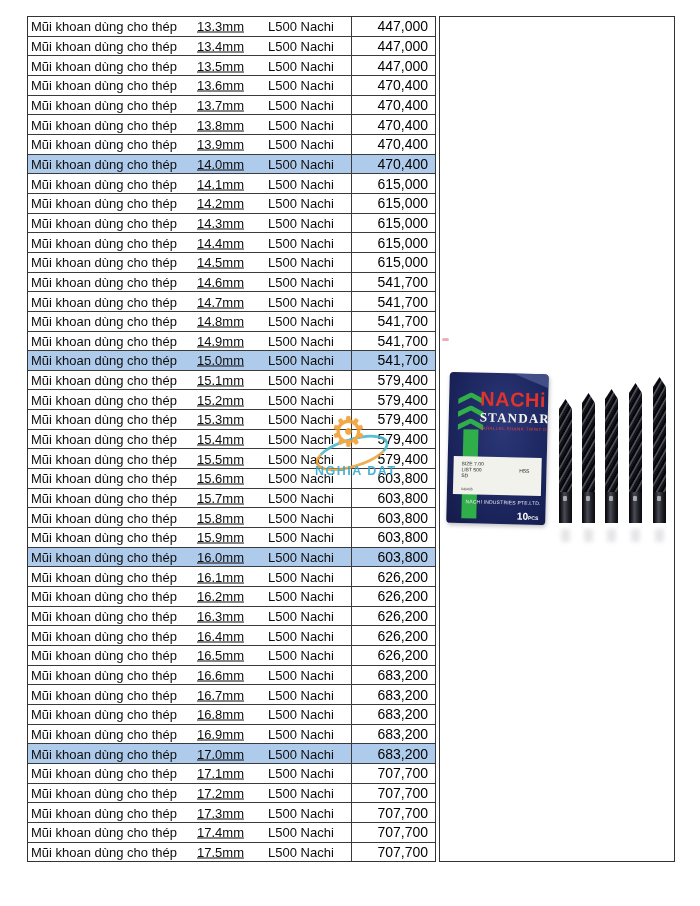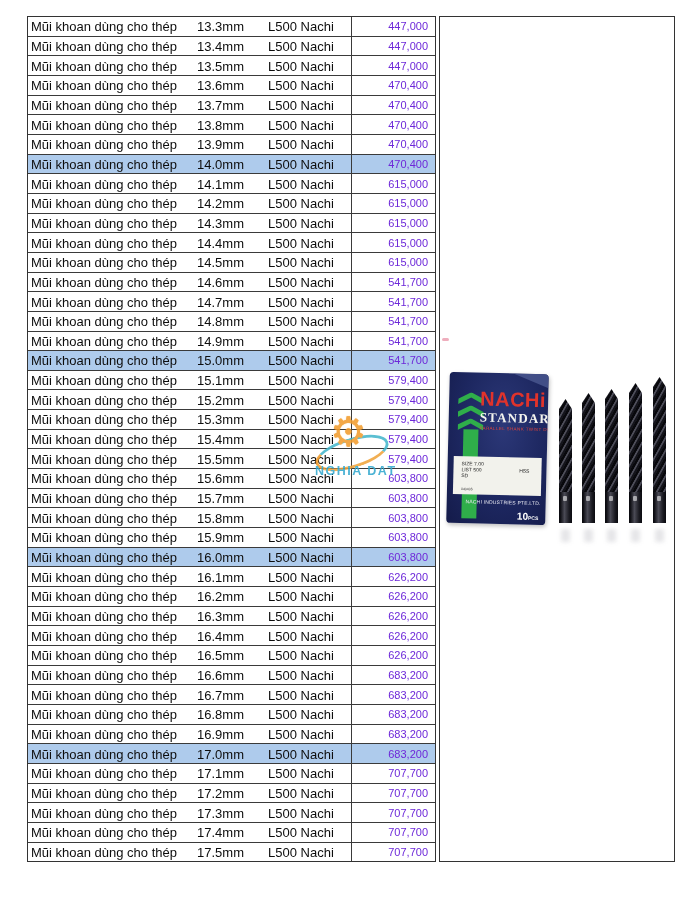--- a/index.html
+++ b/index.html
@@ -7,24 +7,24 @@
   .page{position:relative;width:700px;height:906px;background:#fff;overflow:hidden;}
 
   
   .table-box{position:absolute;left:27px;top:16px;width:409px;height:846px;
     border:1px solid #333;box-sizing:border-box;display:flex;flex-direction:column;background:#fff;}
   .trow{flex:1 1 0;display:flex;box-sizing:border-box;border-bottom:1px solid #3a3a3a;background:#fff;}
   .trow:last-child{border-bottom:none;}
   .trow.hl{background:#aecbec;}
   .cellA{flex:0 0 324px;border-right:1px solid #3a3a3a;position:relative;box-sizing:border-box;}
   .cellB{flex:1 1 auto;display:flex;align-items:center;justify-content:flex-end;
-    padding-right:7px;font-size:11px;color:#6d28d9;white-space:nowrap;}
+    padding-right:7px;font-size:14px;color:#000000;white-space:nowrap;}
   .lab{position:absolute;top:50%;transform:translateY(-50%);font-size:13px;color:#0d0d0d;white-space:nowrap;}
   .lab.p1{left:3px;text-align:center;}
-  .lab.p2{left:169px;}
+  .lab.p2{left:169px;text-decoration:underline;}
   .lab.p3{left:240px;}
 
   
   .watermark{position:absolute;left:300px;top:420px;width:110px;height:62px;opacity:.88;pointer-events:none;z-index:5;}
   .wm-gear{position:absolute;left:30px;top:-8px;font-size:41px;color:#f29d2e;line-height:1;
     text-shadow:0 0 1px #f29d2e;}
   .wm-ring{position:absolute;left:14px;top:18px;width:70px;height:24px;border-radius:50%;
     border:3px solid #45b7cc;border-left-color:#f29d2e;border-bottom-color:#f0a43c;
     transform:rotate(-17deg);}
   .wm-text{position:absolute;left:15px;top:44px;font-size:12.5px;font-weight:bold;

